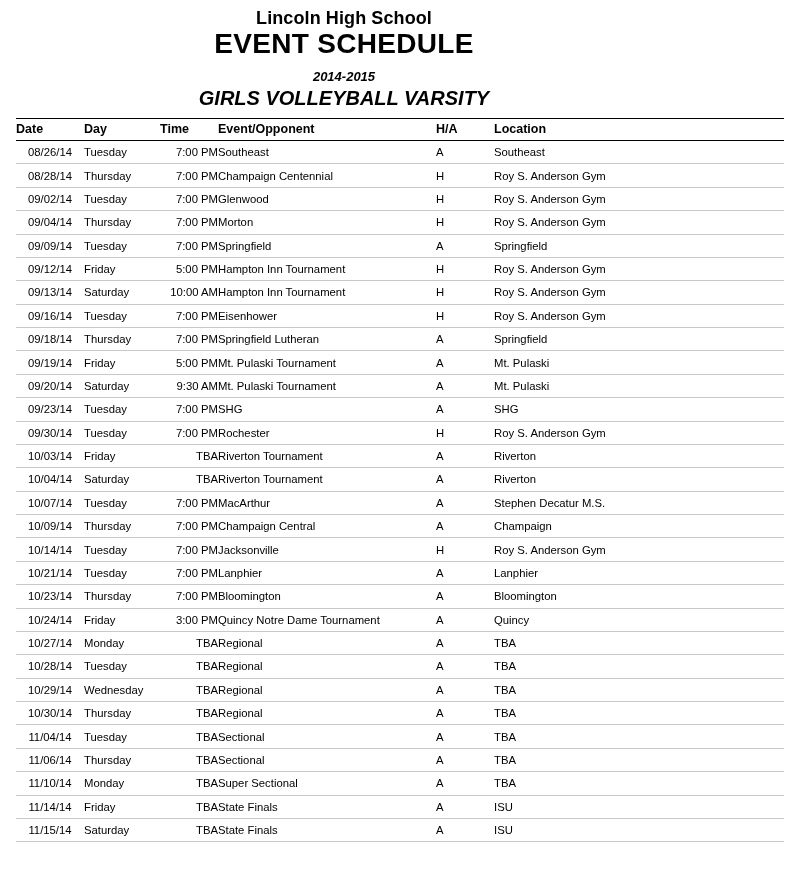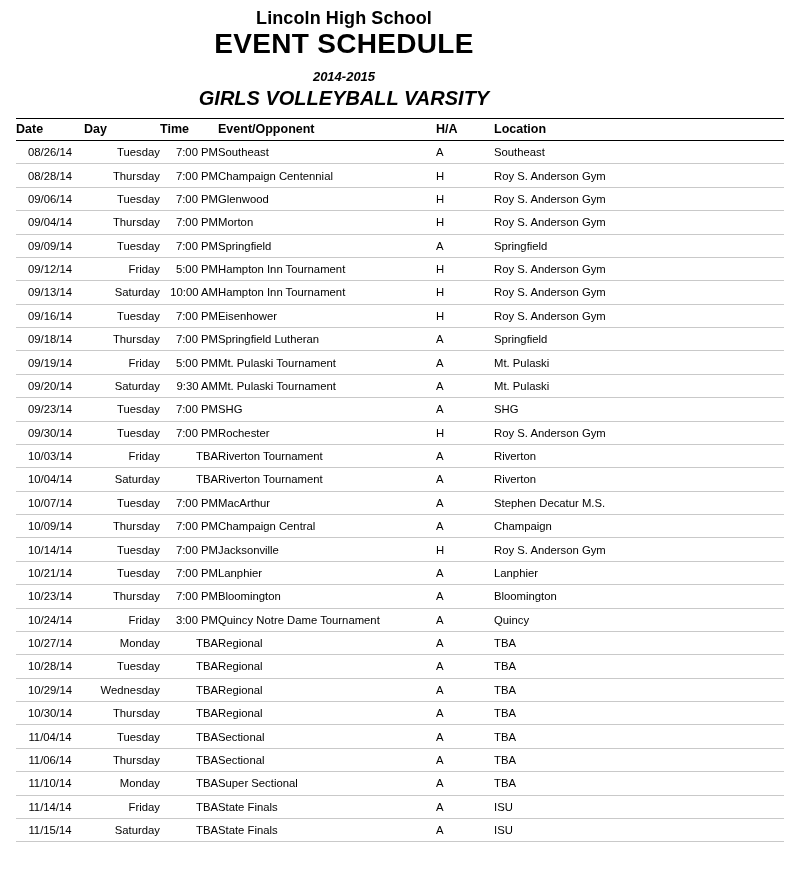--- a/index.html
+++ b/index.html
@@ -72,21 +72,21 @@
   
   .col-date   { width: 68px; }
   .col-day    { width: 76px; }
   .col-time   { width: 58px; }
   .col-event  { width: 218px; }
   .col-ha     { width: 58px; }
   .col-loc    { width: 290px; }
 
   td.c-date  { text-align: center; padding-left: 12px; }
   th.c-date  { text-align: left; padding-left: 12px; }
-  td.c-day   { text-align: right; }
+  td.c-day   { text-align: left; }
   th.c-day   { text-align: left; padding-left: 18px; }
   td.c-time  { text-align: right; padding-right: 10px; }
   th.c-time  { text-align: left; padding-left: 12px; }
   td.c-event { text-align: left; padding-left: 10px; }
   th.c-event { text-align: left; padding-left: 10px; }
   td.c-ha    { text-align: left; padding-left: 14px; }
   th.c-ha    { text-align: left; padding-left: 10px; }
   td.c-loc   { text-align: left; padding-left: 8px; }
   th.c-loc   { text-align: left; padding-left: 8px; margin-left: 25px; }
 </style>
@@ -132,21 +132,21 @@
         </tr>
         <tr>
           <td class="c-date">08/28/14</td>
           <td class="c-day">Thursday</td>
           <td class="c-time">7:00 PM</td>
           <td class="c-event">Champaign Centennial</td>
           <td class="c-ha">H</td>
           <td class="c-loc">Roy S. Anderson Gym</td>
         </tr>
         <tr>
-          <td class="c-date">09/06/14</td>
+          <td class="c-date">09/02/14</td>
           <td class="c-day">Tuesday</td>
           <td class="c-time">7:00 PM</td>
           <td class="c-event">Glenwood</td>
           <td class="c-ha">H</td>
           <td class="c-loc">Roy S. Anderson Gym</td>
         </tr>
         <tr>
           <td class="c-date">09/04/14</td>
           <td class="c-day">Thursday</td>
           <td class="c-time">7:00 PM</td>

